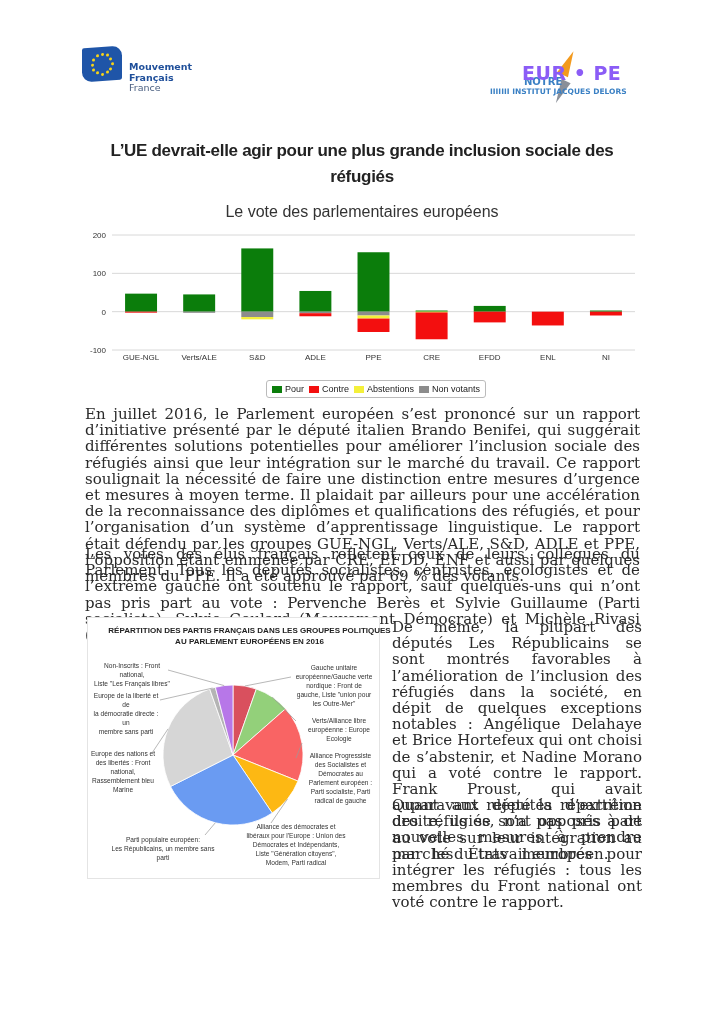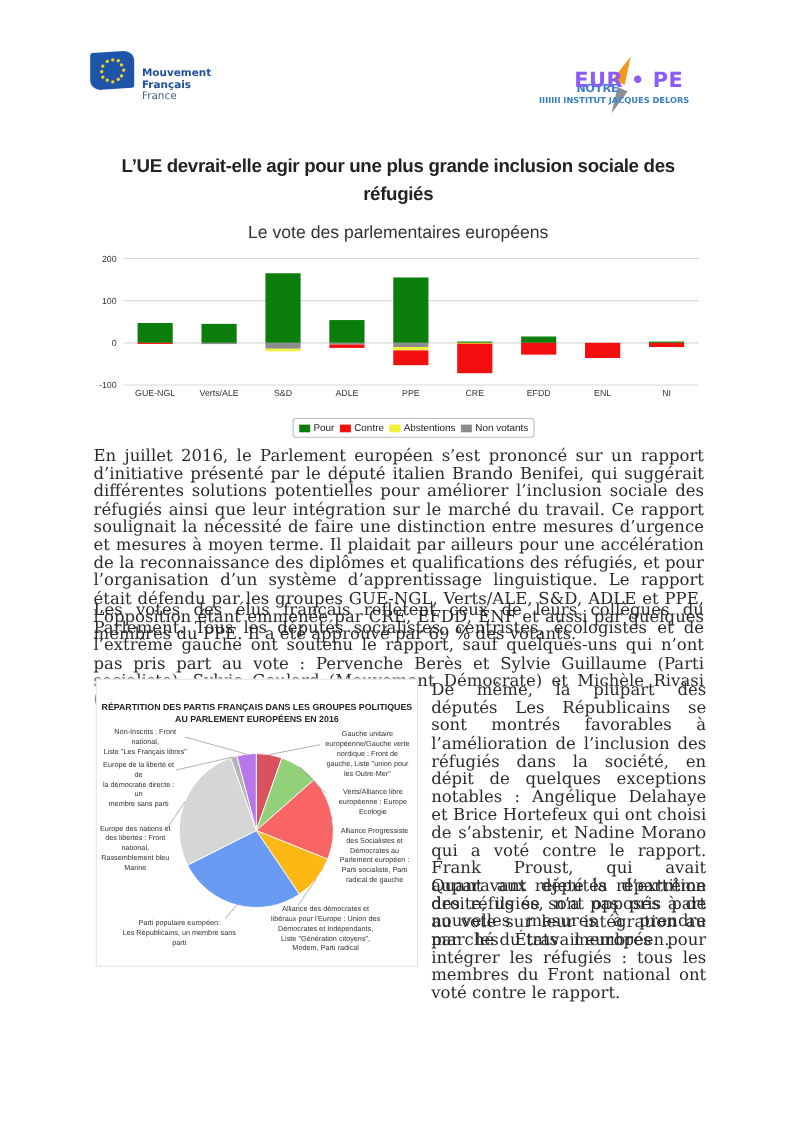--- a/index.html
+++ b/index.html
@@ -26,21 +26,21 @@
   .legend .sw { display:inline-block; width:10px; height:7px; margin-right:3px; vertical-align:middle; }
   .legend span.item { display:flex; align-items:center; }
   
   .para { font-size:15px; line-height:16.2px; text-align:justify; color:#2a2a2a; }
   .p1 { left:85px; top:406px; width:555px; }
   .p2 { left:85px; top:546px; width:555px; }
   .p3 { left:392px; top:619px; width:250px; }
   .p4 { left:392px; top:797px; width:250px; }
   
   .piebox { left:87px; top:617px; width:291px; height:260px; border:1px solid #e4e4e4; background:#fff; }
-  .pie-title { position:absolute; left:0; top:7px; width:100%; text-align:center; font-family:"Liberation Sans", sans-serif; font-weight:bold; font-size:8px; line-height:11px; color:#222;margin-top:12px; }
+  .pie-title { position:absolute; left:16px; top:7px; width:100%; text-align:center; font-family:"Liberation Sans", sans-serif; font-weight:bold; font-size:8px; line-height:11px; color:#222; }
   .pie-label { position:absolute; font-family:"Liberation Sans", sans-serif; font-size:6.6px; line-height:9px; color:#333; text-align:center; }
   #pie { position:absolute; left:0; top:0; width:291px; height:260px; }
 </style>
 </head>
 <body>
 
 <div class="abs logo-me">
   <div class="eu-flag" id="euflag">
       <i style="left: 28.5px; top: 15.5px;"></i>
       <i style="left: 27.1603px; top: 20.5px;"></i>

